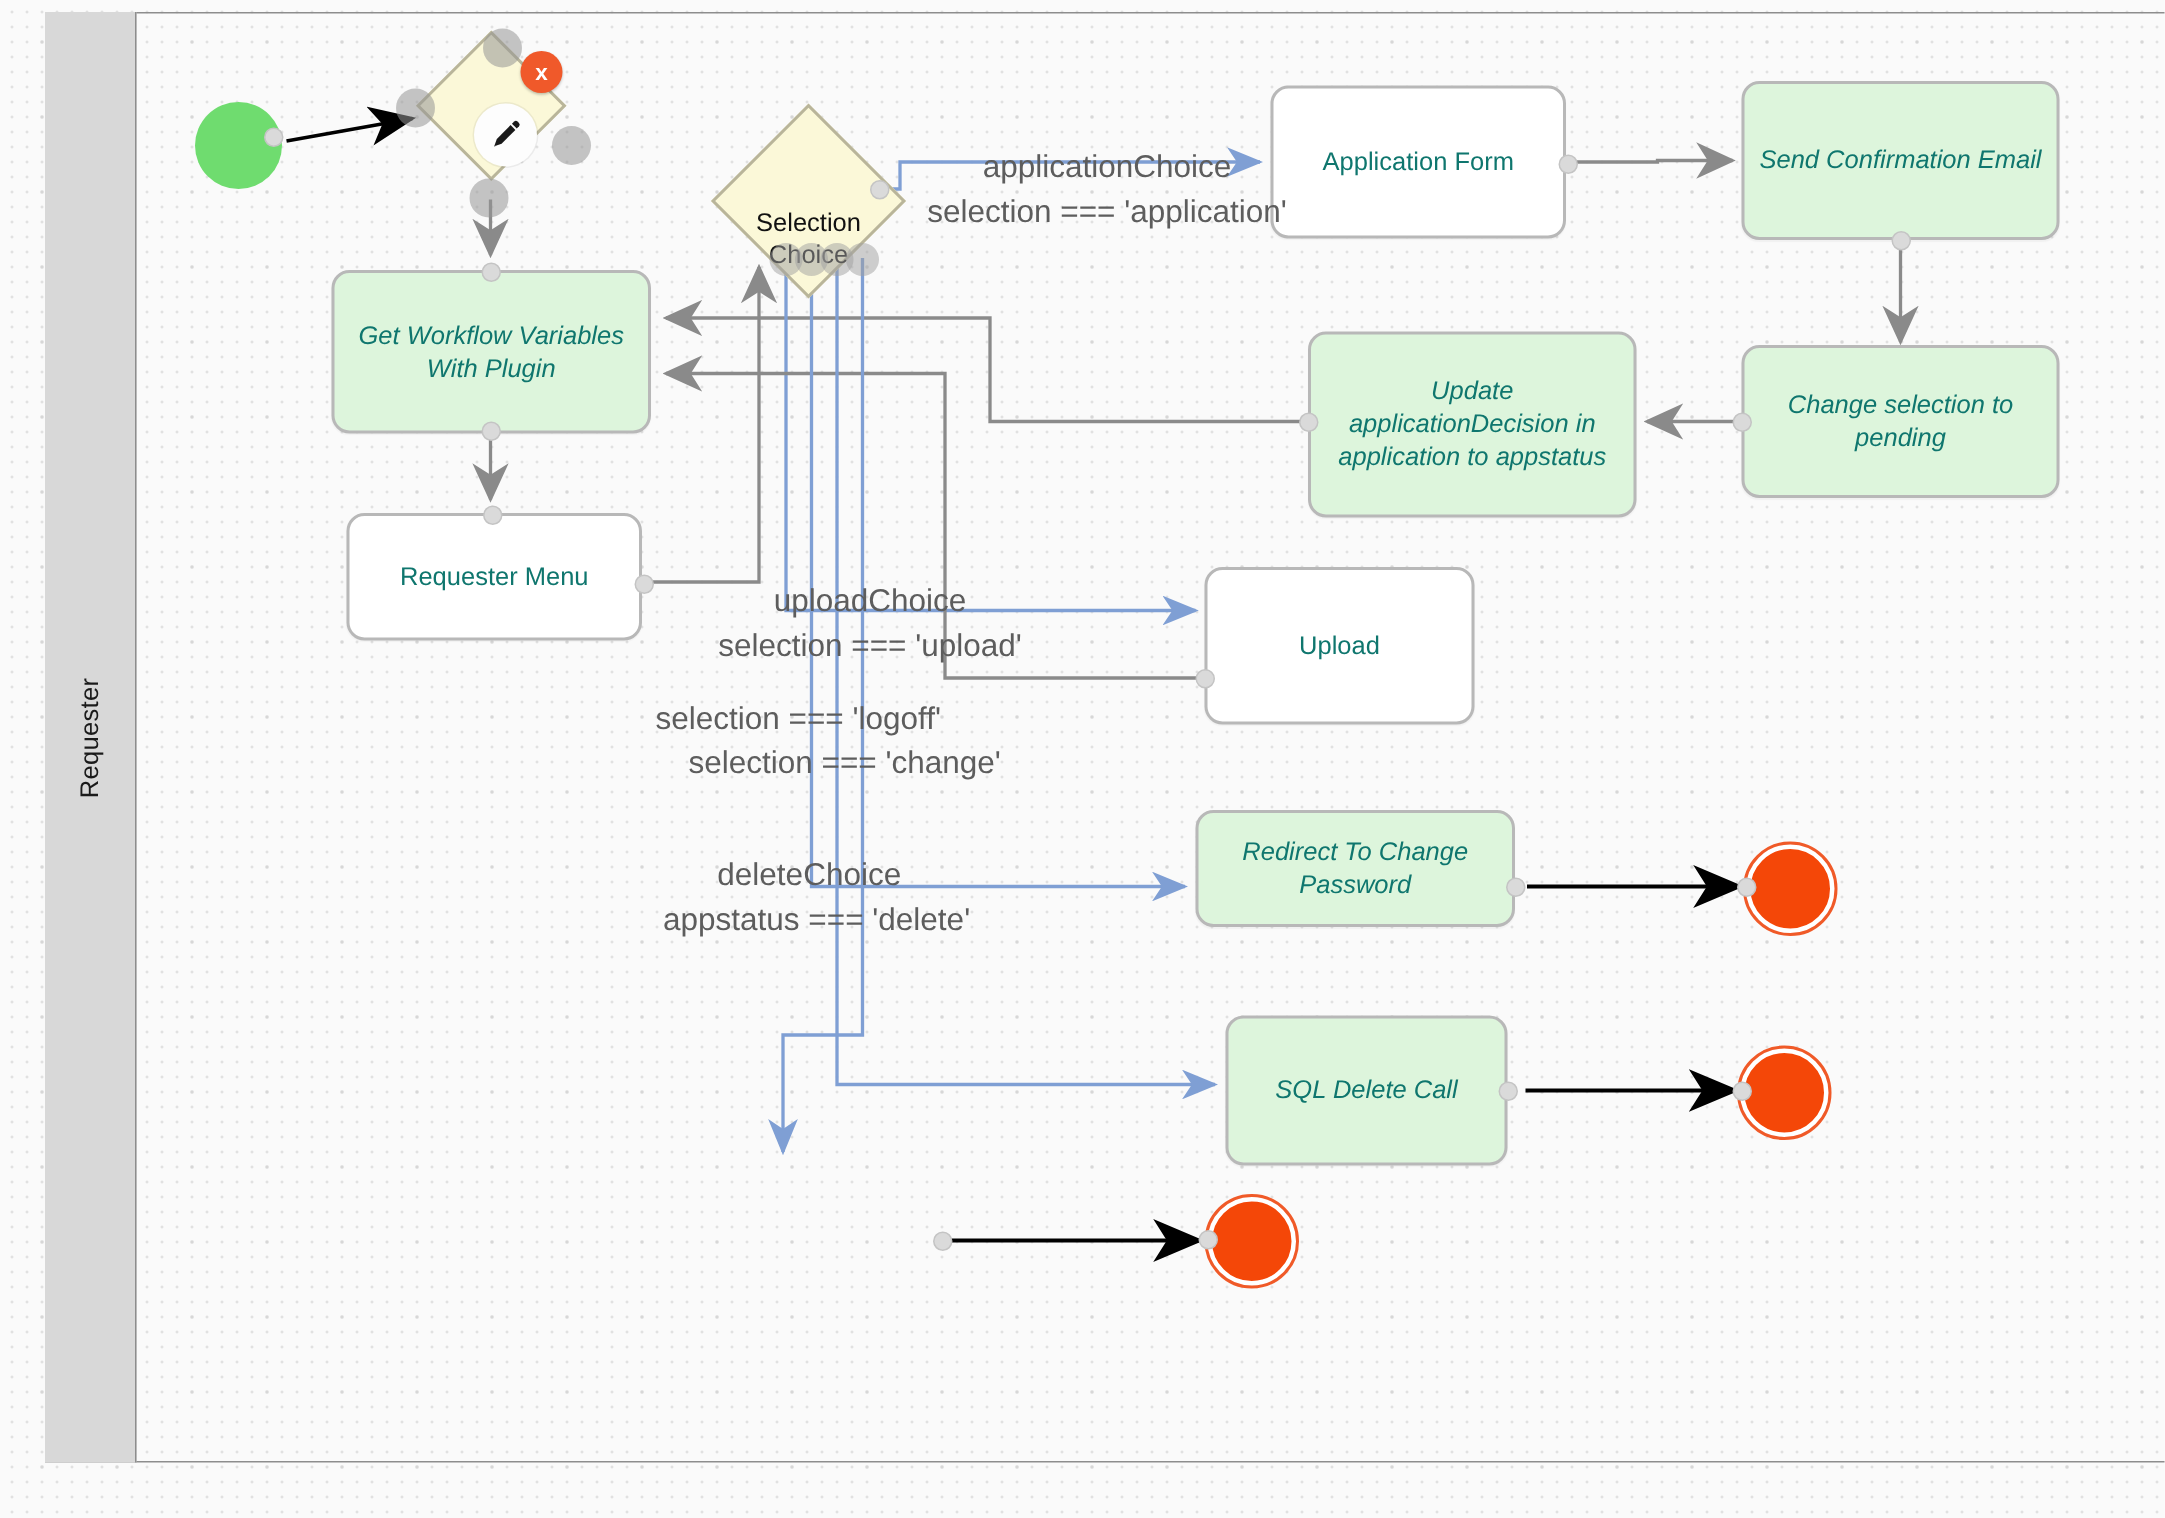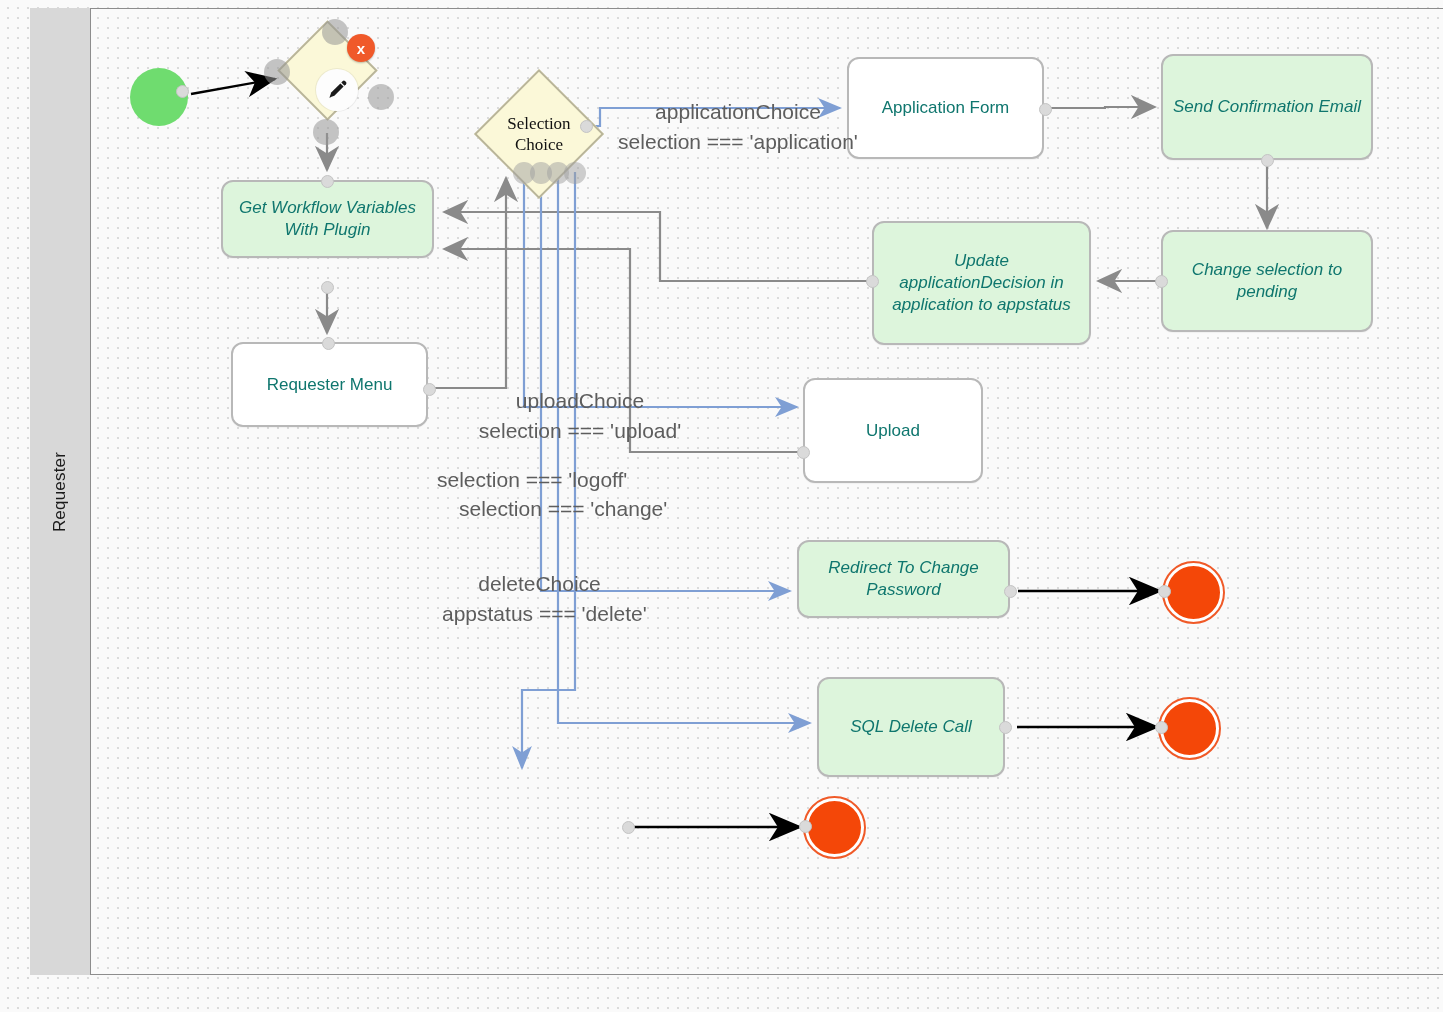--- a/index.html
+++ b/index.html
@@ -81,24 +81,23 @@
     position: absolute; left: 0; top: 0;
     width: 100%; height: 100%;
     background: #fbf8d8;
     border: 2px solid #b9b59a;
     transform: rotate(45deg);
     box-sizing: border-box;
   }
   .diamond-label {
     position: absolute; left: 0; top: 0;
     width: 100%; height: 100%;
-    display: flex; align-items: center; justify-content: center;
+    display: flex; align-items: flex-end; justify-content: center;
     text-align: center; font-size: 17px; color: #111; line-height: 1.25;
     white-space: nowrap;
-    font-family: Liberation Serif, serif;
   }
   
   .handle {
     position: absolute;
     width: 26px; height: 26px;
     border-radius: 50%;
     background: rgba(150,150,150,.55);
   }
   .handle.small { width: 22px; height: 22px; background: rgba(160,160,160,.5); }
   .port {
@@ -206,21 +205,21 @@
   <div class="handle" style="left:313px; top:119px;"></div>
   <div class="pencil-badge" style="left:316px; top:69px;">
     <svg width="24" height="24" viewBox="0 0 24 24" aria-hidden="true">
       <path d="M4.5 19.5 L6.2 14.6 L15.4 5.4 L18.6 8.6 L9.4 17.8 Z" fill="#1a1a1a"></path>
       <path d="M16.3 4.5 L19.5 7.7 L21 6.2 A1.6 1.6 0 0 0 21 4 L20 3 A1.6 1.6 0 0 0 17.8 3 Z" fill="#1a1a1a"></path>
       <path d="M5.2 18.8 L4.2 19.8 L6.0 19.2 Z" fill="#555"></path>
     </svg>
   </div>
   <div class="delete-badge" style="left:347px; top:34px;">x</div>
 
-  <div class="node green" style="left:221px; top:180px; width:213px; height:78px;">
+  <div class="node green" style="left:221px; top:180px; width:213px; height:109px;">
     <span>Get Workflow Variables With Plugin</span>
   </div>
   <div class="port" style="left:321px; top:175px;"></div>
   <div class="port" style="left:321px; top:281px;"></div>
 
   <div class="node white" style="left:231px; top:342px; width:197px; height:85px;">
     <span>Requester Menu</span>
   </div>
   <div class="port" style="left:322px; top:337px;"></div>
   <div class="port" style="left:423px; top:383px;"></div>

